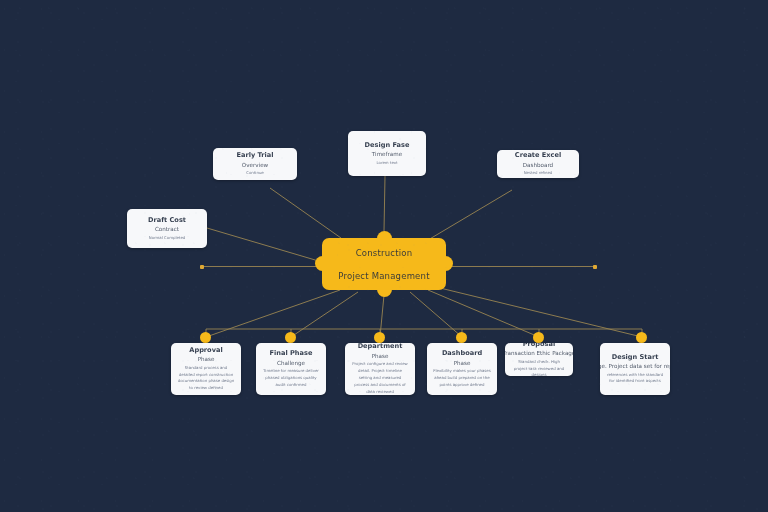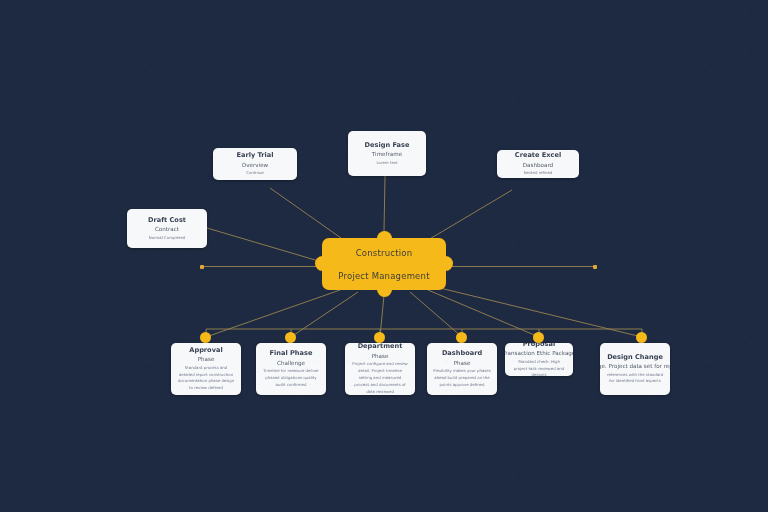--- a/index.html
+++ b/index.html
@@ -250,19 +250,19 @@
     <div class="t3">Flexibility makes your phases ahead build prepared on the points approve defined</div>
   </div>
 
   <div class="card" style="left:505px; top:343px; width:68px; height:33px;">
     <div class="t1">Proposal</div>
     <div class="t2">Transaction Ethic Package</div>
     <div class="t3">Standard check. High project task reviewed and designs</div>
   </div>
 
   <div class="card" style="left:600px; top:343px; width:70px; height:52px;">
-    <div class="t1">Design Change</div>
+    <div class="t1">Design Start</div>
     <div class="t2">Change. Project data set for reporter</div>
     <div class="t3">references with the standard for identified front aspects</div>
   </div>
 
   <div id="grain"></div>
 </div>
 
 </body></html>

